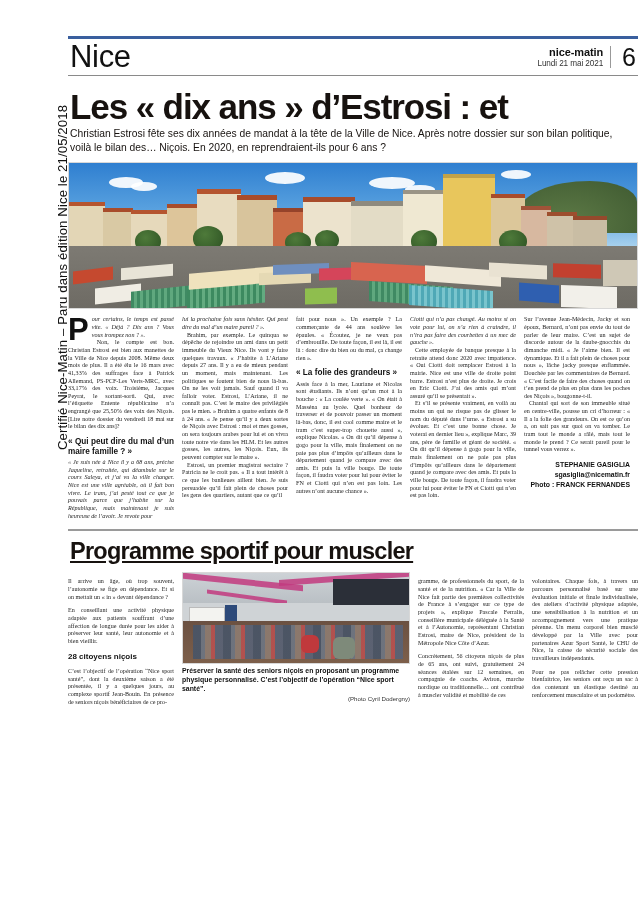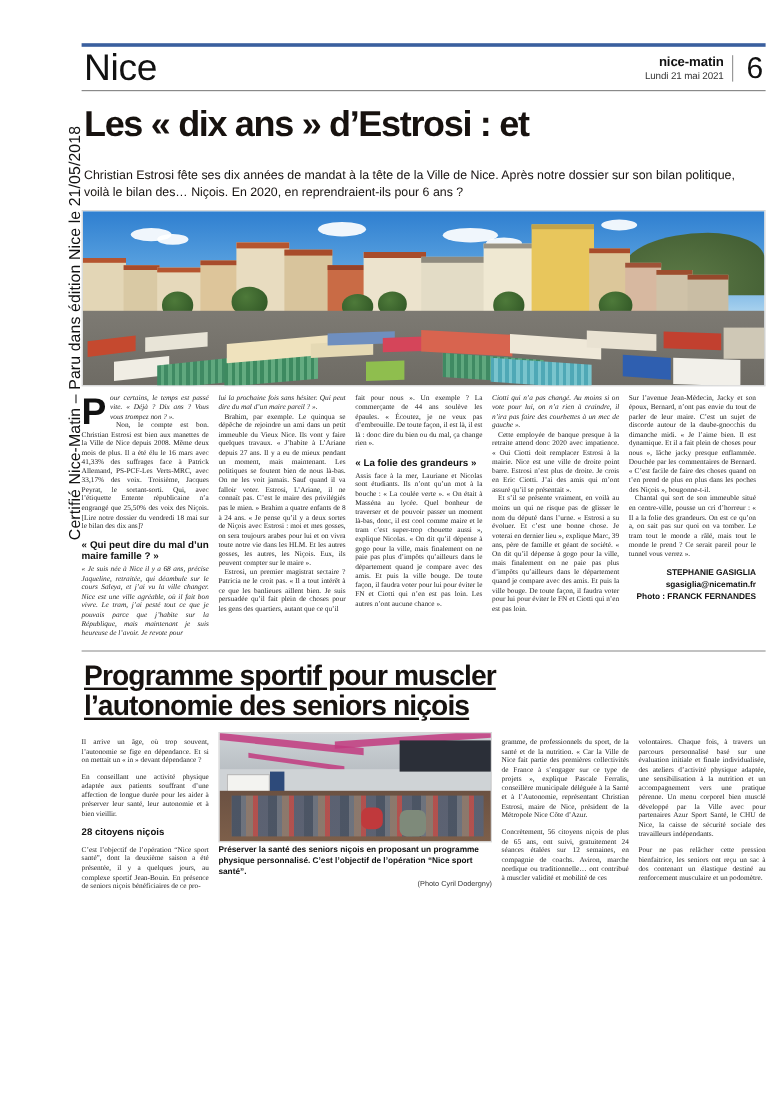--- a/index.html
+++ b/index.html
@@ -44,28 +44,28 @@
     font-weight:bold;color:#111;letter-spacing:-.1px;}
   .mast-date{font-family:"Liberation Sans",sans-serif;font-size:8.2px;
     color:#333;letter-spacing:-.1px;}
   .page-num{font-family:"Liberation Sans",sans-serif;font-size:25px;
     font-weight:400;color:#111;line-height:1;padding:0 2px 0 3px;}
   .rule-bot{height:1.6px;background:#8a8a8a;}
 
   
   .headline{
     font-family:"Liberation Sans",sans-serif;
-    font-weight:bold;font-size:30px;line-height:1.03;
+    font-weight:bold;font-size:35px;line-height:1.03;
     letter-spacing:-1.1px;color:#17120f;margin:13px 0 0 2px;
   }
   .headline span{display:block;}
   .standfirst{
     font-family:"Liberation Sans",sans-serif;
     font-size:10.3px;line-height:1.32;color:#17120f;
-    margin:20px 0 0 2px;width:565px;
+    margin:2px 0 0 2px;width:565px;
   }
 
   
   .hero{
     margin-top:8px;width:570px;height:147px;position:relative;
     overflow:hidden;border:1px solid #d8d8d8;box-sizing:border-box;
   }
   .sky{position:absolute;inset:0;
     background:linear-gradient(180deg,#2f7fd0 0%,#5ba3e0 34%,#a9d2ee 58%,#cfe3f2 70%,#cfe3f2 100%);}
   .cloud{position:absolute;background:#fff;border-radius:50%;opacity:.92;}
@@ -246,21 +246,20 @@
           <div class="mail">sgasiglia@nicematin.fr</div>
           <div>Photo : FRANCK FERNANDES</div>
         </div>
       </div>
     </div>
 
     <div class="sep"></div>
 
     <div class="headline2">
       <span>Programme sportif pour muscler</span>
-      <span>l’autonomie des seniors niçois</span>
     </div>
 
     <div class="cols2">
 
       <div class="col2">
         <p>Il arrive un âge, où trop souvent, l’autonomie se fige en dépendance. Et si on mettait un « in » devant dépendance ?</p>
         <p class="ind">En conseillant une activité physique adaptée aux patients souffrant d’une affection de longue durée pour les aider à préserver leur santé, leur autonomie et à bien vieillir.</p>
         <div class="subhead2">28 citoyens niçois</div>
         <p>C’est l’objectif de l’opération “Nice sport santé”, dont la deuxième saison a été présentée, il y a quelques jours, au complexe sportif Jean-Bouin. En présence de seniors niçois bénéficiaires de ce pro-</p>
       </div>

